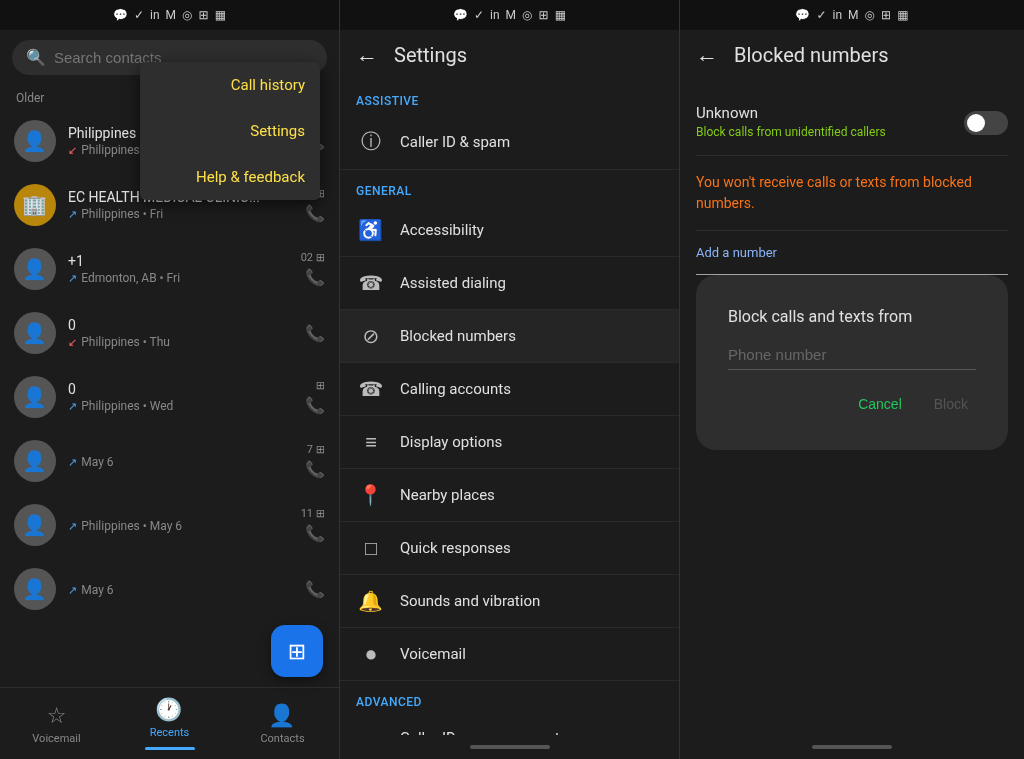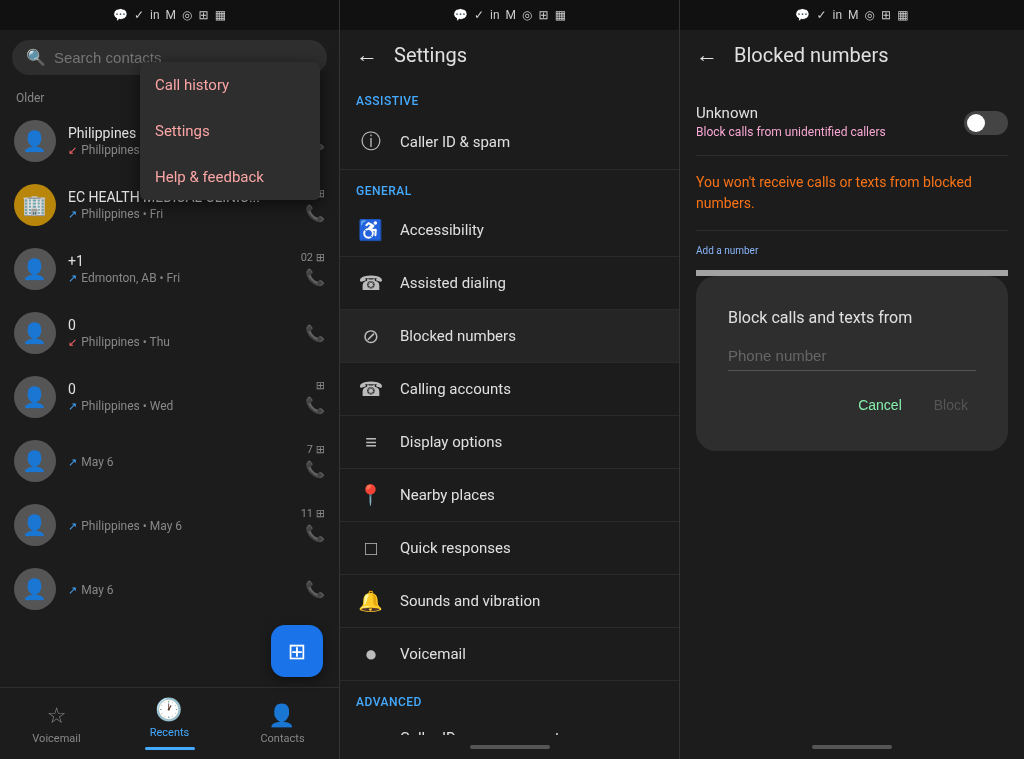--- a/index.html
+++ b/index.html
@@ -66,23 +66,24 @@
       left: 140px;
       background: #2e2e2e;
       border-radius: 6px;
       z-index: 100;
       min-width: 180px;
       box-shadow: 0 4px 16px rgba(0,0,0,0.6);
       overflow: hidden;
     }
     .dropdown-item {
       padding: 14px 15px;
-      color: #fca5a5;
+      color: #fde047;
       font-size: 15px;
       cursor: pointer;
+      text-align: right;
     }
 
     
     .section-label {
       padding: 6px 16px 4px;
       color: #888;
       font-size: 12px;
       flex-shrink: 0;
     }
 
@@ -273,21 +274,21 @@
 
     .unknown-row {
       display: flex;
       align-items: center;
       justify-content: space-between;
       padding: 8px 0 16px;
       border-bottom: 1px solid #2e2e2e;
     }
     .unknown-text {}
     .unknown-title { color: #e0e0e0; font-size: 15px; margin-bottom: 3px; }
-    .unknown-sub { color: #f9a8d4; font-size: 12px; }
+    .unknown-sub { color: #84cc16; font-size: 12px; }
 
     
     .toggle {
       width: 44px;
       height: 24px;
       background: #444;
       border-radius: 12px;
       position: relative;
       cursor: pointer;
       flex-shrink: 0;
@@ -309,23 +310,23 @@
       padding: 16px 0;
       color: #f97316;
       font-size: 14px;
       line-height: 1.5;
       border-bottom: 1px solid #2e2e2e;
     }
 
     .add-number-btn {
       padding: 14px 0;
       color: #8ab4f8;
-      font-size: 10px;
-      cursor: pointer;
-      border-bottom: 6px solid #a3a3a3;
+      font-size: 13px;
+      cursor: pointer;
+      border-bottom: 1px solid #a3a3a3;
     }
 
     
     .block-dialog {
       background: #2e2e2e;
       border-radius: 20px;
       padding: 32px;
     }
     .block-dialog-title {
       color: #e0e0e0;
@@ -345,21 +346,21 @@
     }
     .block-input::placeholder { color: #666; }
     .block-dialog-actions {
       display: flex;
       justify-content: flex-end;
       gap: 16px;
     }
     .dialog-btn {
       background: transparent;
       border: none;
-      color: #86efac;
+      color: #22c55e;
       font-size: 14px;
       font-weight: 500;
       cursor: pointer;
       padding: 6px 8px;
       text-transform: none;
     }
     .dialog-btn.disabled { color: #555; cursor: default; }
 
     
     .home-indicator {

